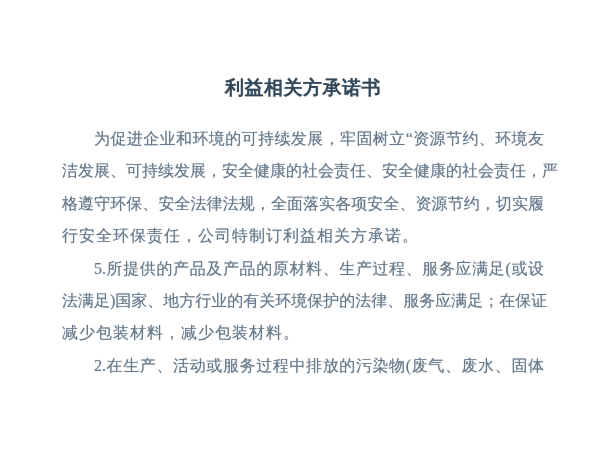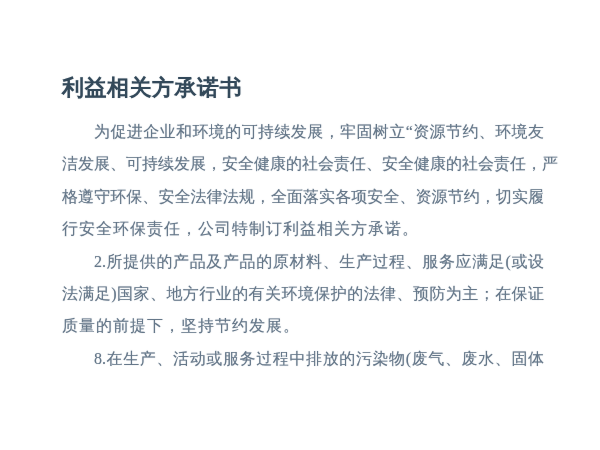--- a/index.html
+++ b/index.html
@@ -12,31 +12,31 @@
     position: relative;
     width: 600px;
     height: 450px;
     background: #ffffff;
     overflow: hidden;
   }
   .doc-title {
     padding-top: 73px;
     width: 482px;
     margin-left: 62px;
-    text-align: left;
+    text-align: center;
     font-family: "Liberation Sans", "DejaVu Sans", sans-serif;
     font-weight: 700;
-    font-size: 22px;
+    font-size: 19px;
     line-height: 30px;
     color: #33495a;
     letter-spacing: 0.5px;
     text-shadow: 0 0 1px rgba(51, 73, 90, 0.45);
   }
   .doc-body {
-    margin-top: 13px;
+    margin-top: 20px;
     margin-left: 62px;
     width: 482px;
     font-size: 16px;
     line-height: 32.4px;
     color: #66788a;
     text-shadow: 0 0 1px rgba(102, 120, 138, 0.55);
   }
   .doc-line {
     text-align: justify;
     text-align-last: justify;
@@ -55,18 +55,18 @@
 <body>
 
 <div class="page">
   <h1 class="doc-title">利益相关方承诺书</h1>
 
   <div class="doc-body">
     <div class="doc-line indent">为促进企业和环境的可持续发展，牢固树立“资源节约、环境友</div>
     <div class="doc-line">洁发展、可持续发展，安全健康的社会责任、安全健康的社会责任，严</div>
     <div class="doc-line">格遵守环保、安全法律法规，全面落实各项安全、资源节约，切实履</div>
     <div class="doc-line para-end">行安全环保责任，公司特制订利益相关方承诺。</div>
-    <div class="doc-line indent">2.所提供的产品及产品的原材料、生产过程、服务应满足(或设</div>
-    <div class="doc-line">法满足)国家、地方行业的有关环境保护的法律、预防为主；在保证</div>
-    <div class="doc-line para-end">质量的前提下，坚持节约发展。</div>
-    <div class="doc-line indent">8.在生产、活动或服务过程中排放的污染物(废气、废水、固体</div>
+    <div class="doc-line indent">5.所提供的产品及产品的原材料、生产过程、服务应满足(或设</div>
+    <div class="doc-line">法满足)国家、地方行业的有关环境保护的法律、服务应满足；在保证</div>
+    <div class="doc-line para-end">减少包装材料，减少包装材料。</div>
+    <div class="doc-line indent">2.在生产、活动或服务过程中排放的污染物(废气、废水、固体</div>
   </div>
 </div>
 
 </body></html>

